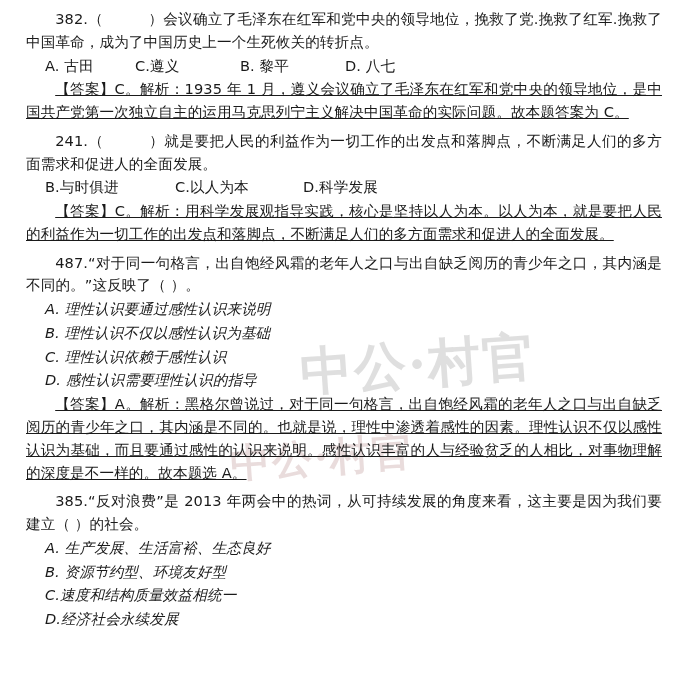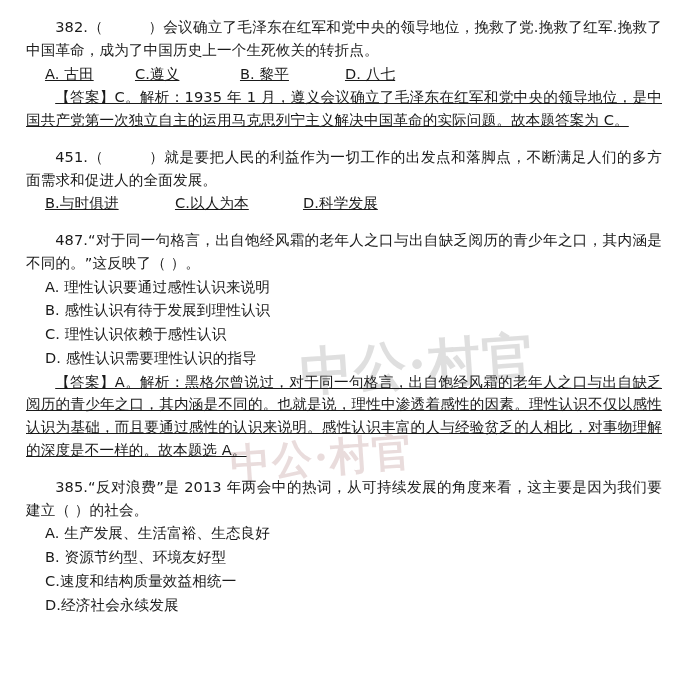--- a/index.html
+++ b/index.html
@@ -59,34 +59,33 @@
   }
   p {
     margin: 0 0 1px 0;
     font-size: 14.6px;
     line-height: 1.56;
     text-align: justify;
     letter-spacing: 0.1px;
   }
   .q-body {
     text-indent: 2em;
-    margin-top: 8px;
   }
   .opt-line {
     text-indent: 1.3em;
+    font-style: italic;
   }
   .opt-row {
     display: flex;
     text-indent: 0;
     padding-left: 1.3em;
   }
   .opt-row > span {
     display: inline-block;
     white-space: nowrap;
-    text-decoration: underline;
   }
   .ans-line {
     text-indent: 2em;
     text-decoration: underline;
   }
   .blank {
     display: inline-block;
     min-width: 3.1em;
   }
   .nb { white-space: nowrap; }
@@ -108,32 +107,33 @@
     <p class="opt-row">
       <span style="width:90px">A. 古田</span>
       <span style="width:105px">C.遵义</span>
       <span style="width:105px">B. 黎平</span>
       <span>D. 八七</span>
     </p>
     <p class="ans-line">【答案】C。解析：1935 年 1 月，遵义会议确立了毛泽东在红军和党中央的领导地位，是中国共产党第一次独立自主的运用马克思列宁主义解决中国革命的实际问题。故本题答案为 C。</p>
 
     <div class="spacer"></div>
 
-    <p class="q-body"><span class="nb">451.（</span><span class="blank"></span><span>）就是要把人民的利益作为一切工作的出发点和落脚点，不断满足人们的多方面需求和促进人的全面发展。</span></p>
+    <p class="q-body"><span class="nb">241.（</span><span class="blank"></span><span>）就是要把人民的利益作为一切工作的出发点和落脚点，不断满足人们的多方面需求和促进人的全面发展。</span></p>
     <p class="opt-row">
       <span style="width:130px">B.与时俱进</span>
       <span style="width:128px">C.以人为本</span>
       <span>D.科学发展</span>
     </p>
+    <p class="ans-line">【答案】C。解析：用科学发展观指导实践，核心是坚持以人为本。以人为本，就是要把人民的利益作为一切工作的出发点和落脚点，不断满足人们的多方面需求和促进人的全面发展。</p>
 
     <div class="spacer"></div>
 
     <p class="q-body"><span class="nb">487.</span><span>“对于同一句格言，出自饱经风霜的老年人之口与出自缺乏阅历的青少年之口，其内涵是不同的。”这反映了（    ）。</span></p>
     <p class="opt-line">A. 理性认识要通过感性认识来说明</p>
-    <p class="opt-line">B. 感性认识有待于发展到理性认识</p>
+    <p class="opt-line">B. 理性认识不仅以感性认识为基础</p>
     <p class="opt-line">C. 理性认识依赖于感性认识</p>
     <p class="opt-line">D. 感性认识需要理性认识的指导</p>
     <p class="ans-line">【答案】A。解析：黑格尔曾说过，对于同一句格言，出自饱经风霜的老年人之口与出自缺乏阅历的青少年之口，其内涵是不同的。也就是说，理性中渗透着感性的因素。理性认识不仅以感性认识为基础，而且要通过感性的认识来说明。感性认识丰富的人与经验贫乏的人相比，对事物理解的深度是不一样的。故本题选 A。</p>
 
     <div class="spacer"></div>
 
     <p class="q-body"><span class="nb">385.</span><span>“反对浪费”是 2013 年两会中的热词，从可持续发展的角度来看，这主要是因为我们要建立（    ）的社会。</span></p>
     <p class="opt-line">A. 生产发展、生活富裕、生态良好</p>
     <p class="opt-line">B. 资源节约型、环境友好型</p>
     <p class="opt-line">C.速度和结构质量效益相统一</p>

